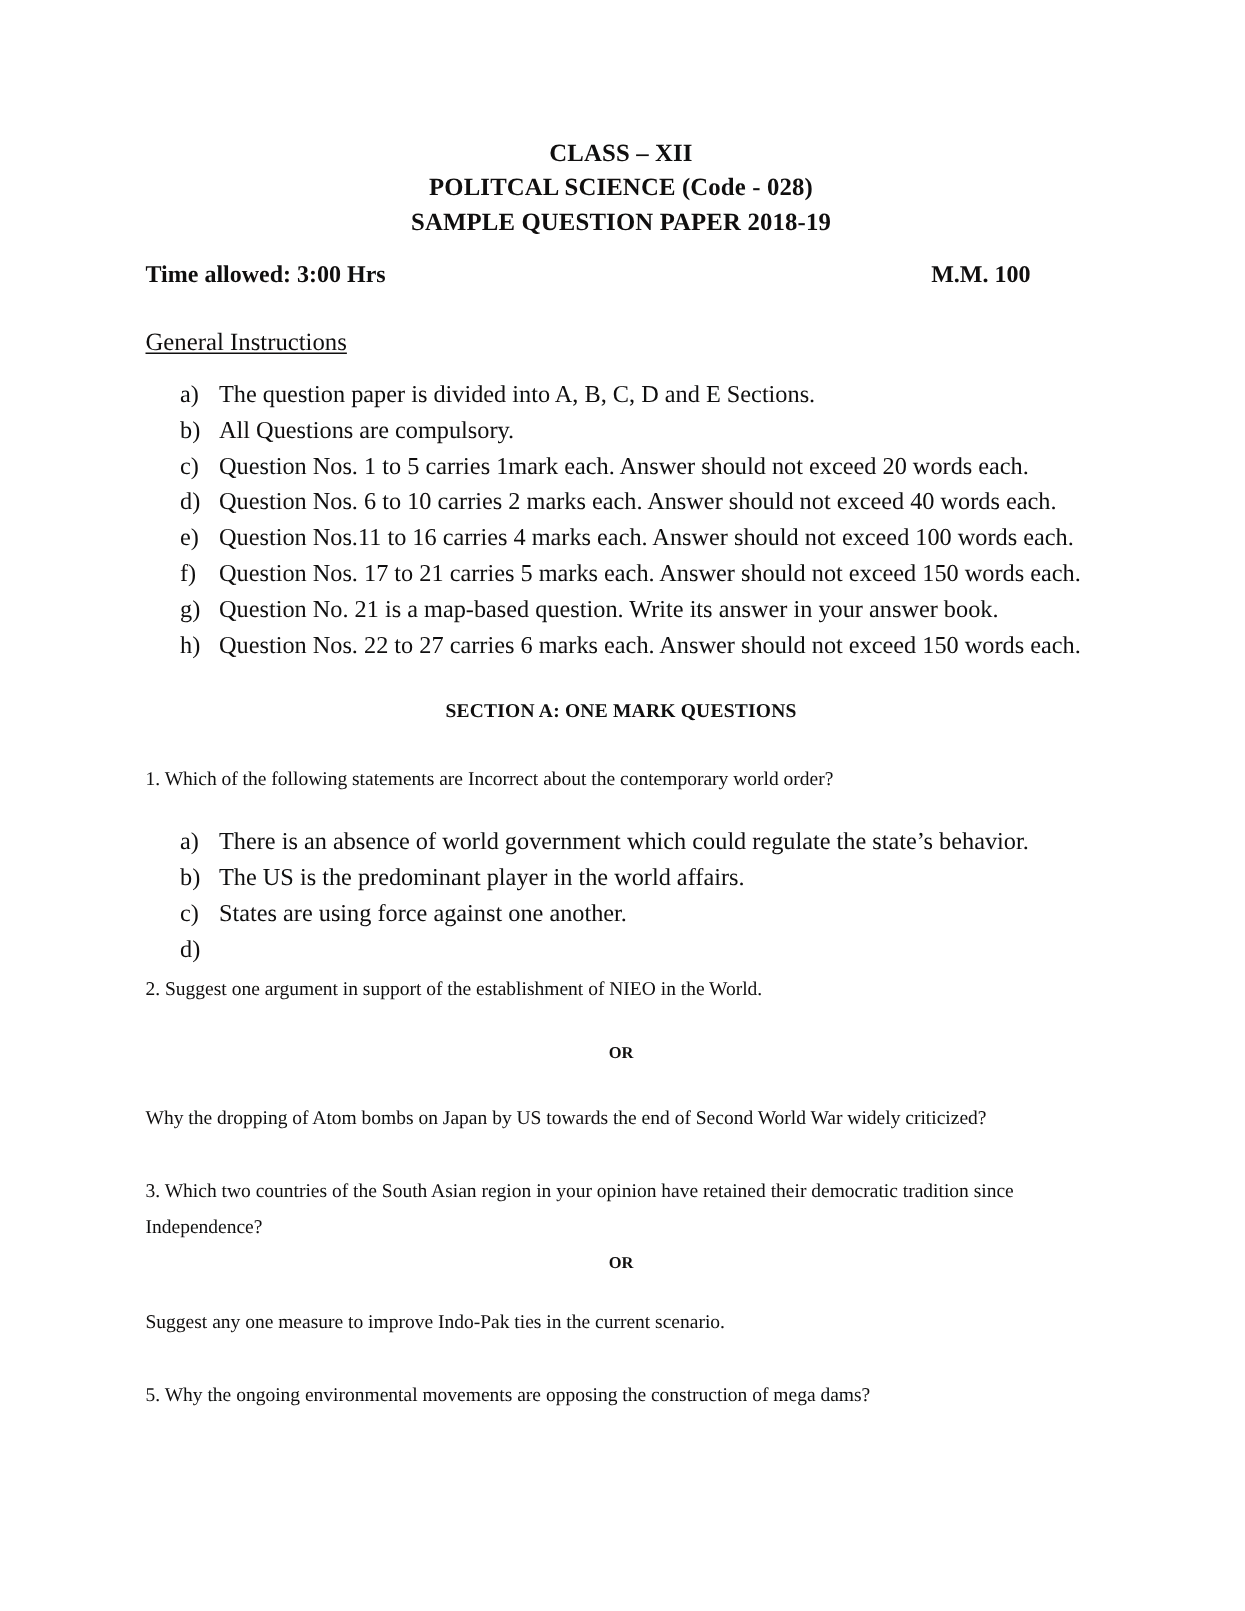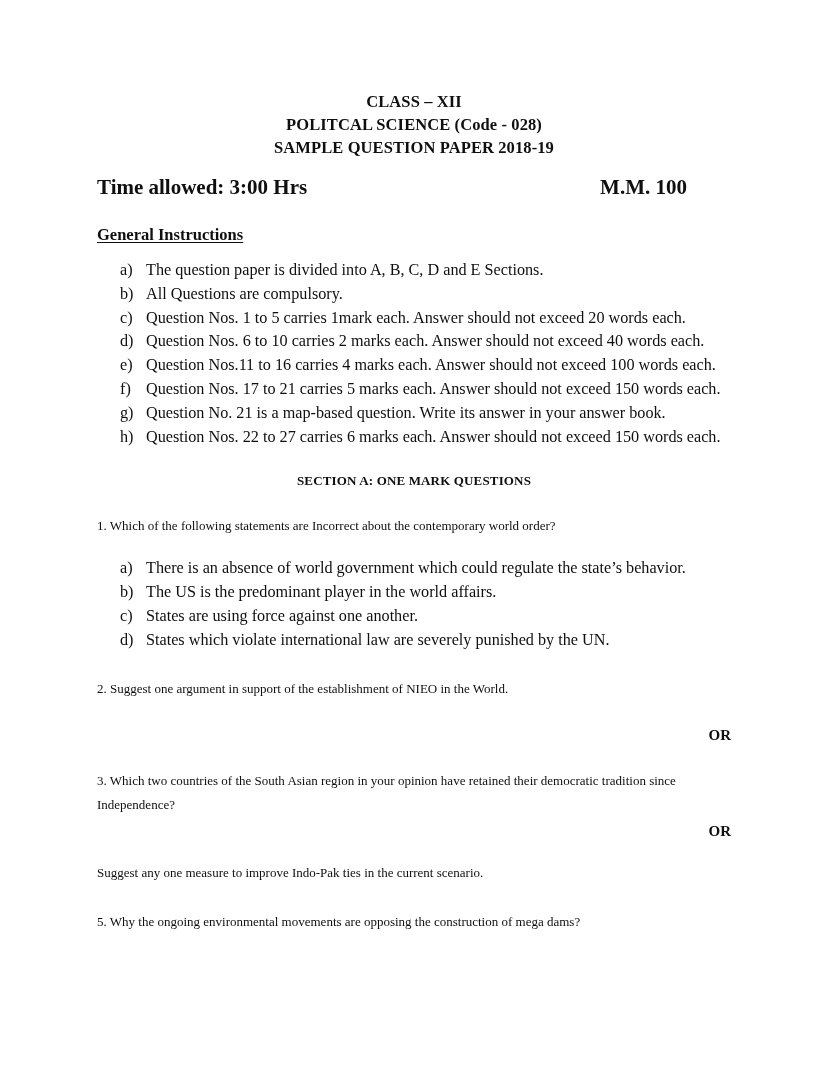--- a/index.html
+++ b/index.html
@@ -37,28 +37,28 @@
   }
   .title-line {
     display: block;
     white-space: nowrap;
   }
   .meta-row {
     display: flex;
     justify-content: space-between;
     align-items: baseline;
     font-weight: bold;
-    font-size: 21px;
+    font-size: 16px;
     margin-top: 16px;
   }
   .meta-row .mm {
     margin-right: 44px;
   }
   .gi-heading {
-    font-weight: bold;
+    font-weight: normal;
     font-size: 16.5px;
     text-decoration: underline;
     text-underline-offset: 2px;
     margin-top: 25px;
   }
   ol.alpha-list {
     list-style: none;
     margin: 14px 0 0 0;
     padding: 0;
   }
@@ -84,23 +84,23 @@
   }
   p.q {
     font-size: 13px;
     line-height: 23.8px;
     margin: 0;
   }
   p.q.gap-lg  { margin-top: 25px; }
   p.q.gap-md  { margin-top: 21px; }
   p.q.justify { text-align: justify; text-align-last: left; }
   .or {
-    text-align: right;
+    text-align: center;
     font-weight: bold;
-    font-size: 15px;
+    font-size: 11px;
   }
   .or.gap-lg { margin-top: 26px; }
   .or.gap-sm { margin-top: 6px; }
   ol.opt-list {
     list-style: none;
     margin: 19px 0 0 0;
     padding: 0;
   }
   ol.opt-list > li {
     position: relative;
@@ -147,25 +147,26 @@
     </ol>
 
     <div class="section-heading">SECTION A: ONE MARK QUESTIONS</div>
 
     <p class="q gap-lg">1. Which of the following statements are Incorrect about the contemporary world order?</p>
 
     <ol class="opt-list">
       <li><span class="marker">a)</span><span>There is an absence of world government which could regulate the state’s behavior.</span></li>
       <li><span class="marker">b)</span><span>The US is the predominant player in the world affairs.</span></li>
       <li><span class="marker">c)</span><span>States are using force against one another.</span></li>
-      <li><span class="marker">d)</span><span>States which violate international law are severely punished by the UN.</span></li>
+      <li><span class="marker">d)</span></li>
     </ol>
 
     <p class="q gap-lg">2. Suggest one argument in support of the establishment of NIEO in the World.</p>
     <div class="or gap-lg">OR</div>
+    <p class="q gap-lg justify">Why the dropping of Atom bombs on Japan by US towards the end of Second World War widely criticized?</p>
 
     <p class="q gap-lg">3. Which two countries of the South Asian region in your opinion have retained their democratic tradition since Independence?</p>
     <div class="or gap-sm">OR</div>
     <p class="q gap-md">Suggest any one measure to improve Indo-Pak ties in the current scenario.</p>
 
 
     <p class="q gap-lg">5. Why the ongoing environmental movements are opposing the construction of mega dams?</p>
 
   </div>
 </div>

